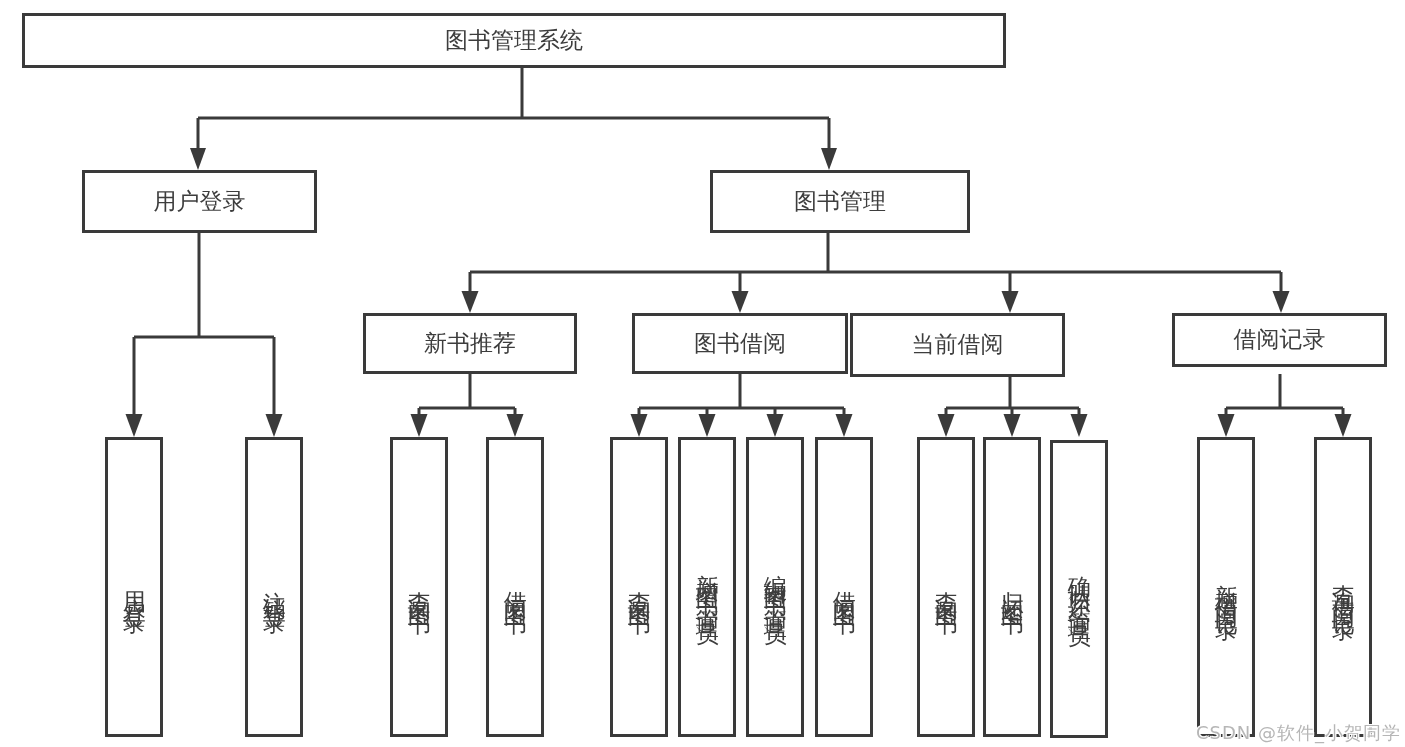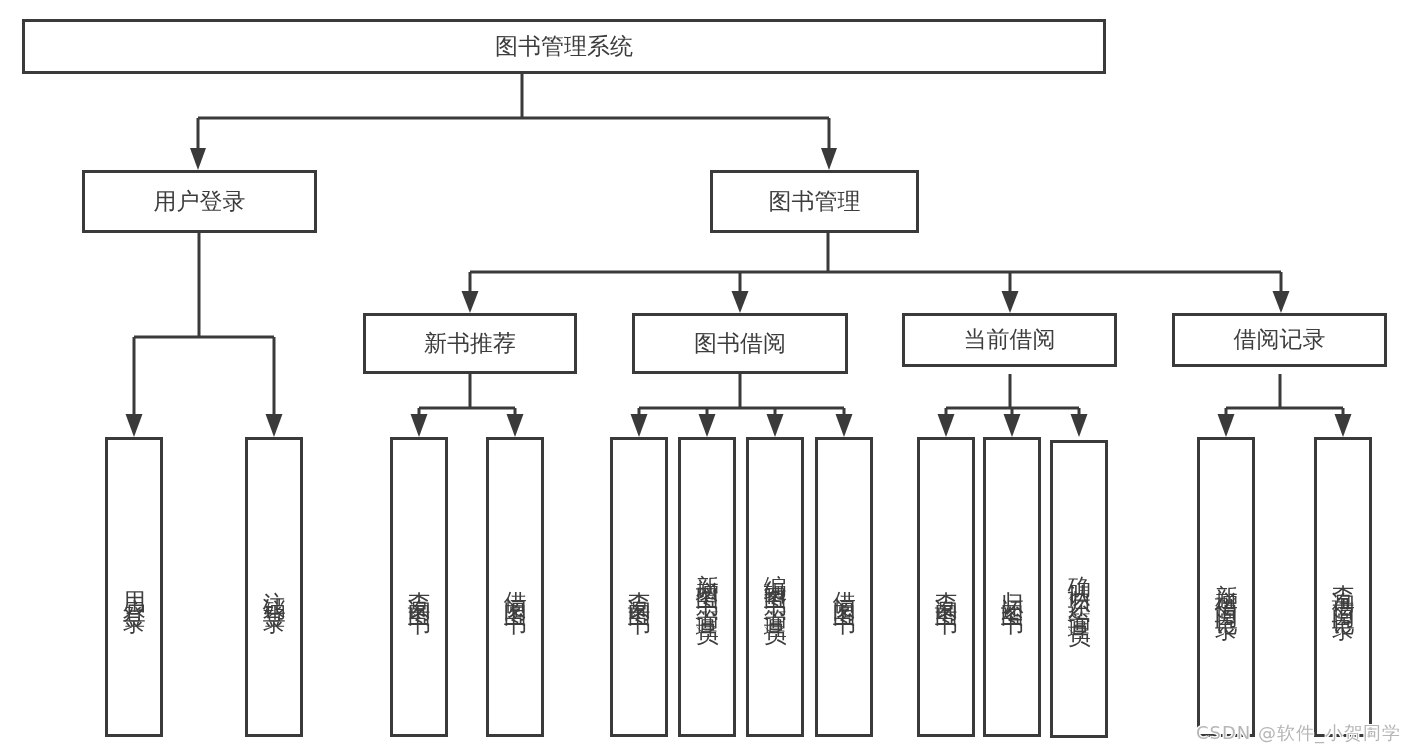--- a/index.html
+++ b/index.html
@@ -66,28 +66,28 @@
     <path d="M1010 374 V408 M946 408 H1079 M946 408 V420 M1012 408 V420 M1079 408 V420"></path>
     <polygon points="937.5,414 954.5,414 946,437"></polygon>
     <polygon points="1003.5,414 1020.5,414 1012,437"></polygon>
     <polygon points="1070.5,414 1087.5,414 1079,437"></polygon>
 
     <path d="M1280 374 V408 M1226 408 H1343 M1226 408 V420 M1343 408 V420"></path>
     <polygon points="1217.5,414 1234.5,414 1226,437"></polygon>
     <polygon points="1334.5,414 1351.5,414 1343,437"></polygon>
   </svg>
 
-  <div class="node" style="left:22px;top:19px;width:1084px;height:55px">图书管理系统</div>
+  <div class="node" style="left:22px;top:13px;width:984px;height:55px">图书管理系统</div>
 
   <div class="node" style="left:82px;top:170px;width:235px;height:63px">用户登录</div>
-  <div class="node" style="left:710px;top:170px;width:209px;height:63px">图书管理</div>
+  <div class="node" style="left:710px;top:170px;width:260px;height:63px">图书管理</div>
 
   <div class="node" style="left:363px;top:313px;width:214px;height:61px">新书推荐</div>
   <div class="node" style="left:632px;top:313px;width:216px;height:61px">图书借阅</div>
-  <div class="node" style="left:902px;top:313px;width:215px;height:54px">当前借阅</div>
+  <div class="node" style="left:850px;top:313px;width:215px;height:64px">当前借阅</div>
   <div class="node" style="left:1172px;top:313px;width:215px;height:54px">借阅记录</div>
 
   <div class="node v" style="left:105px;top:437px;width:58px;height:300px">用户登录</div>
   <div class="node v" style="left:245px;top:437px;width:58px;height:300px">注销登录</div>
 
   <div class="node v" style="left:390px;top:437px;width:58px;height:300px">查询图书</div>
   <div class="node v" style="left:486px;top:437px;width:58px;height:300px">借阅图书</div>
 
   <div class="node v" style="left:610px;top:437px;width:58px;height:300px">查询图书</div>
   <div class="node v" style="left:678px;top:437px;width:58px;height:300px">新增图书（管理员）</div>

